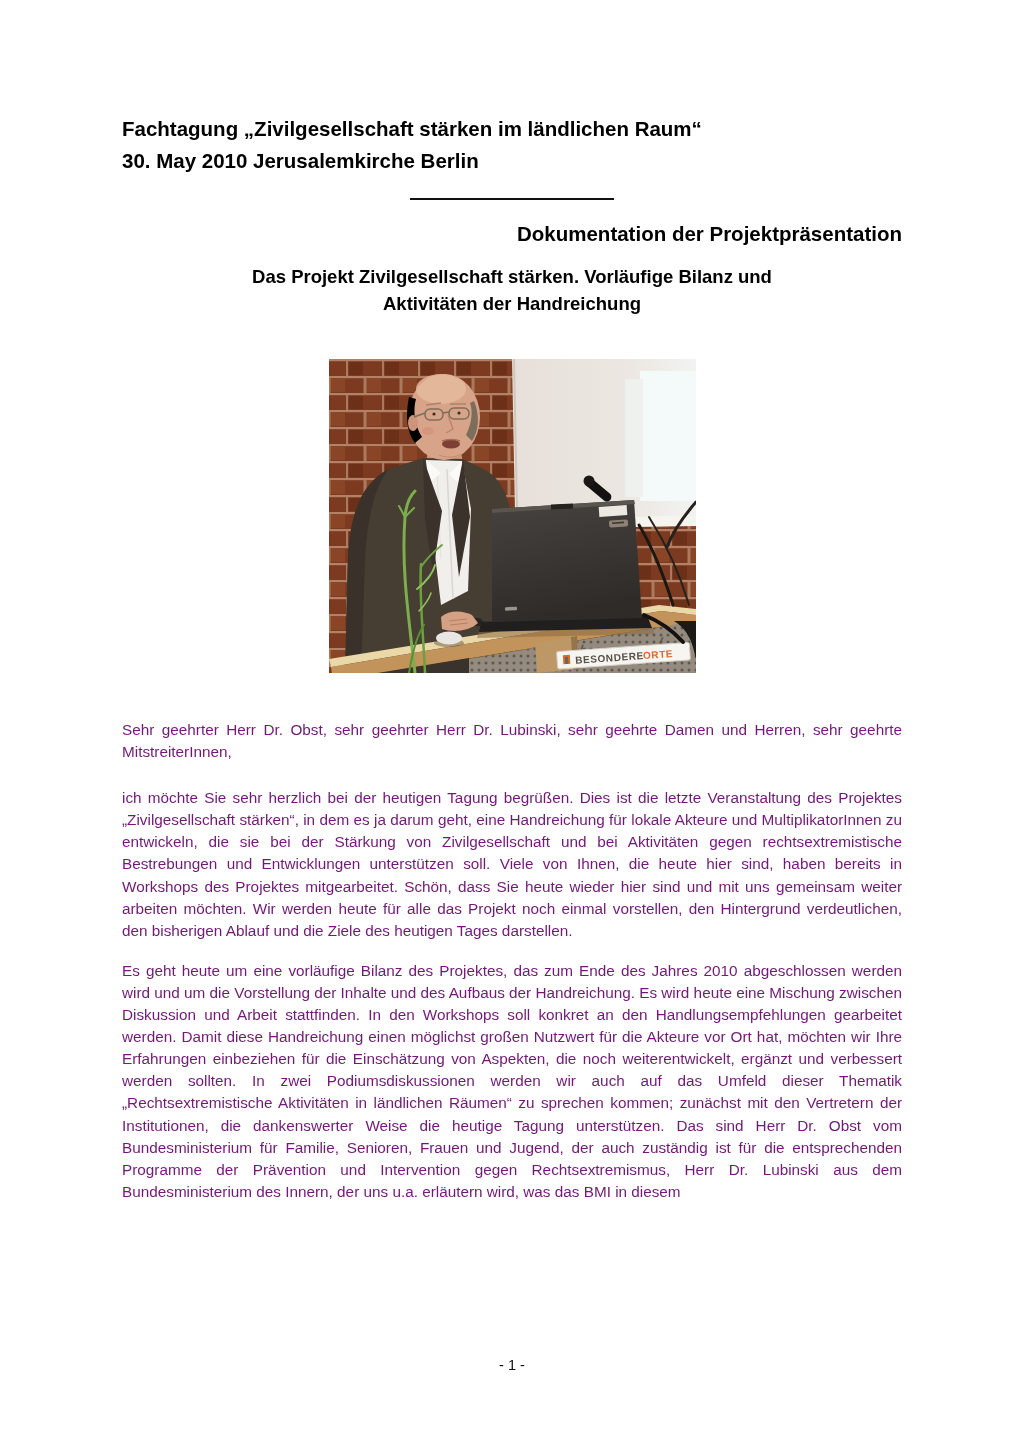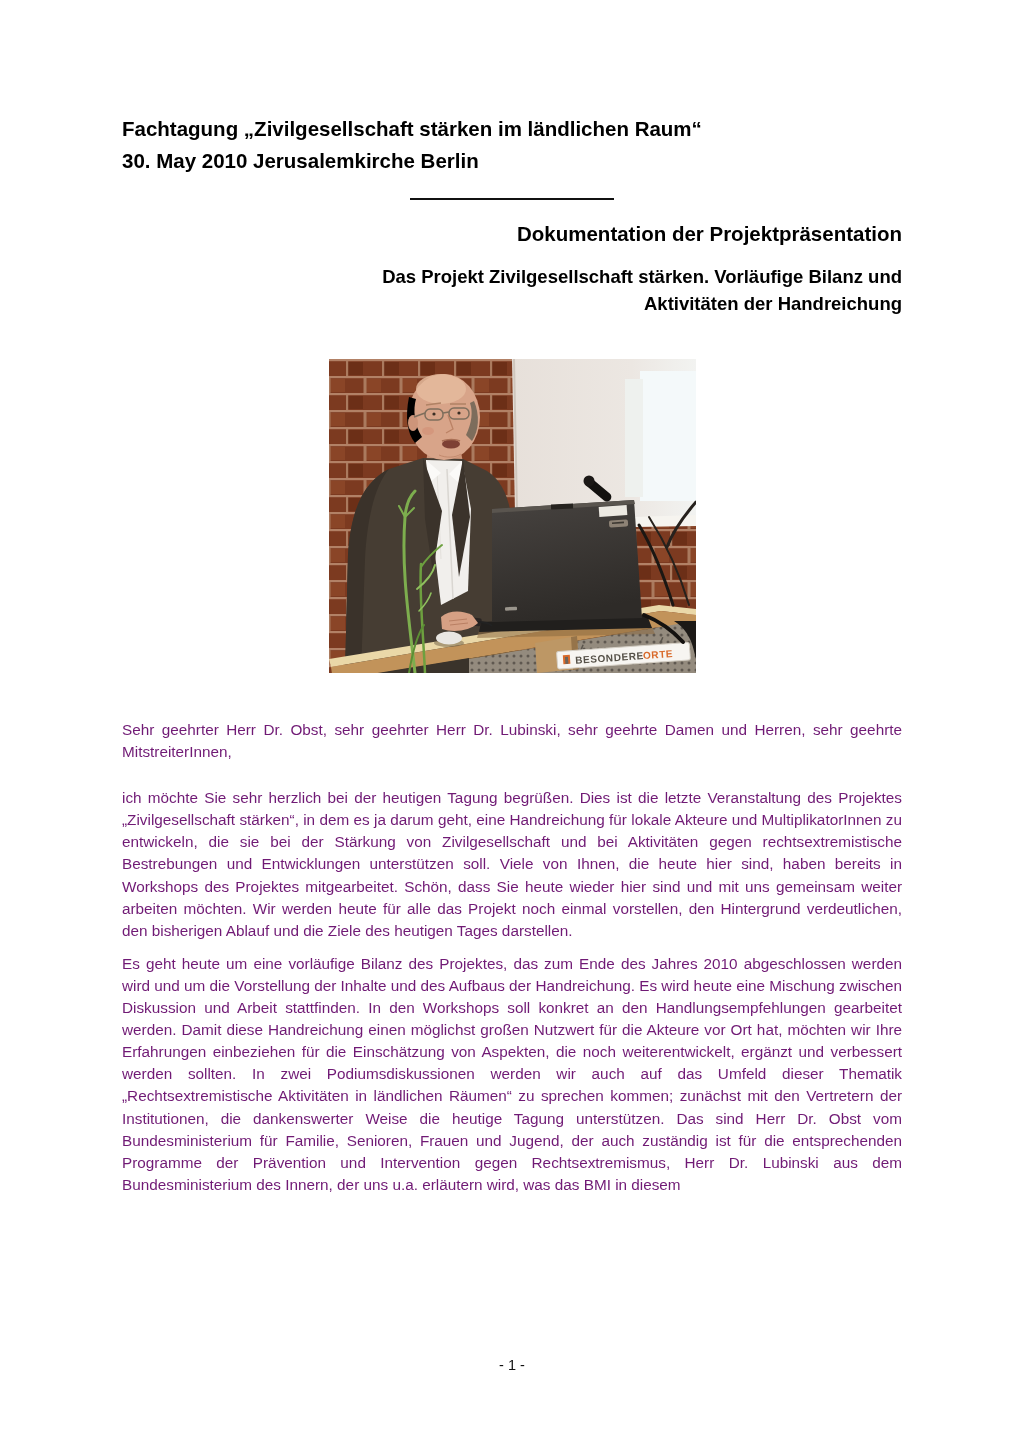--- a/index.html
+++ b/index.html
@@ -9,31 +9,31 @@
     color:#000;
     -webkit-font-smoothing:antialiased;
   }
   .page{position:relative;width:1024px;height:1448px;overflow:hidden;background:#fff;}
   .content{position:absolute;left:122px;width:780px;top:0;}
   .spacer-top{height:113px;}
   h1{margin:0;font-size:20.5px;font-weight:bold;line-height:32px;text-align:left;}
   .block{display:block;}
   .divider{width:204px;border:0;border-top:2px solid #111;margin:21px auto 0 auto;}
   h2{margin:20px 0 0 0;font-size:20.5px;font-weight:bold;line-height:28px;text-align:right;}
-  h3{margin:15px 0 0 0;font-size:18.5px;font-weight:bold;line-height:27px;text-align:right;}
+  h3{margin:15px 0 0 0;font-size:18.5px;font-weight:bold;line-height:27px;text-align:center;}
   .author{margin-top:14px;font-size:15.5px;font-weight:bold;font-style:italic;text-align:center;line-height:22px;}
   figure.photo{margin:42px auto 0 auto;width:367px;height:314px;padding:0;display:block;}
   figure.photo svg{display:block;}
   p.body-par{
     margin:0;font-size:15.3px;line-height:22.1px;text-align:justify;
     text-justify:inter-word;color:#701a75;
   }
   p.salutation{margin-top:46px;}
   p.par2{margin-top:24px;}
-  p.par3{margin-top:11px;}
+  p.par3{margin-top:18px;}
   .footer{
     position:absolute;left:0;top:1357px;width:1024px;
     text-align:center;font-size:14.5px;color:#111;
   }
 </style>
 </head>
 <body>
 
 <div class="page">
   <div class="content">

